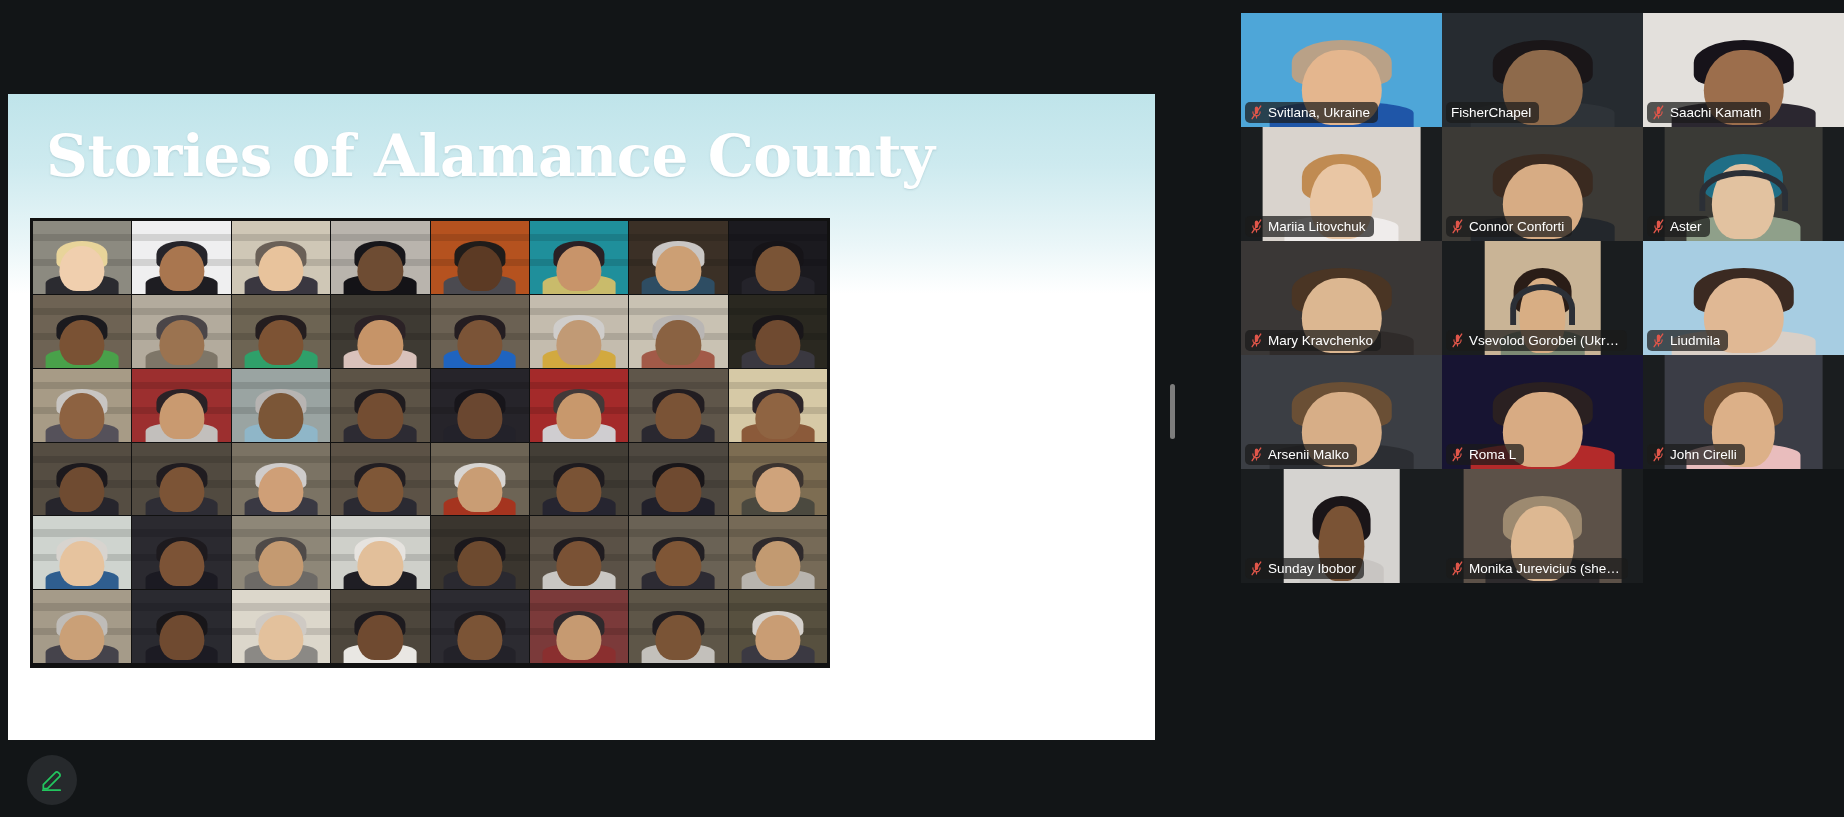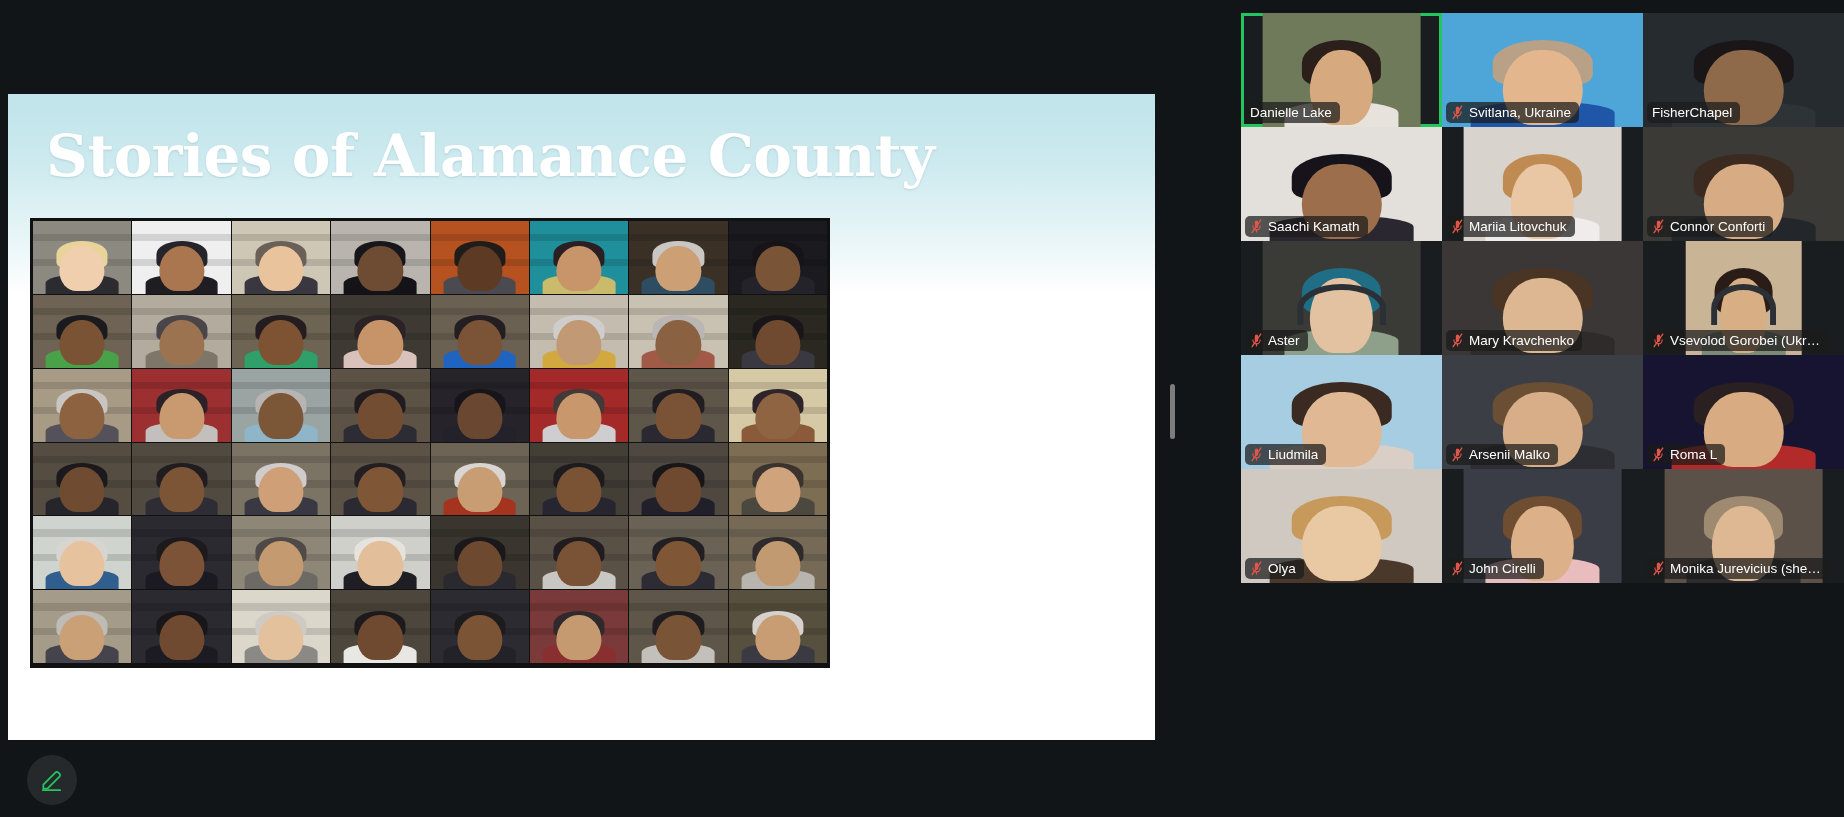--- a/index.html
+++ b/index.html
@@ -721,30 +721,20 @@
     <div class="annotate-btn">
       <svg width="26" height="26" viewBox="0 0 24 24" fill="none">
         <path d="M4 16.2 15.1 5.1a1.9 1.9 0 0 1 2.7 0l1.1 1.1a1.9 1.9 0 0 1 0 2.7L7.8 20H4v-3.8Z" stroke="#22c55e" stroke-width="1.6" stroke-linejoin="round"></path>
         <path d="M3.5 21.4h16" stroke="#22c55e" stroke-width="1.7" stroke-linecap="round"></path>
       </svg>
     </div>
   </div>
 
   <div class="filmstrip">
     <div class="grid" id="tile-grid">
-        <div class="tile pillar active">
-          <div class="video" style="background:#6f7a5a">
-            <div class="p-body" style="background:#e7e3dc"></div>
-            <div class="p-hair" style="background:#2a1f1b"></div>
-            <div class="p-head" style="background:#d6a97e"></div>
-          </div>
-          <div class="namebar">
-            <span class="label">Danielle Lake</span>
-          </div>
-        </div>
         <div class="tile ">
           <div class="video" style="background:#4ea6d8">
             <div class="p-body" style="background:#1f56a8"></div>
             <div class="p-hair" style="background:#b9a187"></div>
             <div class="p-head" style="background:#e4b68e"></div>
           </div>
           <div class="namebar">
             <svg class="mic-muted" viewBox="0 0 16 18">
               <path d="M8 1.6a2.1 2.1 0 0 1 2.1 2.1v4.9A2.1 2.1 0 0 1 8 10.7 2.1 2.1 0 0 1 5.9 8.6V3.7A2.1 2.1 0 0 1 8 1.6Z" fill="#e0564a"></path>
               <path d="M3.6 8.1v.6a4.4 4.4 0 0 0 8.8 0v-.6" stroke="#e0564a" stroke-width="1.4" fill="none" stroke-linecap="round"></path>
@@ -903,52 +893,52 @@
           <div class="namebar">
             <svg class="mic-muted" viewBox="0 0 16 18">
               <path d="M8 1.6a2.1 2.1 0 0 1 2.1 2.1v4.9A2.1 2.1 0 0 1 8 10.7 2.1 2.1 0 0 1 5.9 8.6V3.7A2.1 2.1 0 0 1 8 1.6Z" fill="#e0564a"></path>
               <path d="M3.6 8.1v.6a4.4 4.4 0 0 0 8.8 0v-.6" stroke="#e0564a" stroke-width="1.4" fill="none" stroke-linecap="round"></path>
               <path d="M8 13.1v2.6" stroke="#e0564a" stroke-width="1.4" stroke-linecap="round"></path>
               <path d="M13.2 1.1 2.6 16.6" stroke="#e0564a" stroke-width="1.7" stroke-linecap="round"></path>
             </svg>
             <span class="label">Roma L</span>
           </div>
         </div>
-        <div class="tile ">
-          <div class="video" style="background:#cfc9c2">
-            <div class="p-body" style="background:#4a392b"></div>
-            <div class="p-hair" style="background:#c79a5c"></div>
-            <div class="p-head" style="background:#e9c9a4"></div>
-          </div>
-          <div class="namebar">
-            <svg class="mic-muted" viewBox="0 0 16 18">
-              <path d="M8 1.6a2.1 2.1 0 0 1 2.1 2.1v4.9A2.1 2.1 0 0 1 8 10.7 2.1 2.1 0 0 1 5.9 8.6V3.7A2.1 2.1 0 0 1 8 1.6Z" fill="#e0564a"></path>
-              <path d="M3.6 8.1v.6a4.4 4.4 0 0 0 8.8 0v-.6" stroke="#e0564a" stroke-width="1.4" fill="none" stroke-linecap="round"></path>
-              <path d="M8 13.1v2.6" stroke="#e0564a" stroke-width="1.4" stroke-linecap="round"></path>
-              <path d="M13.2 1.1 2.6 16.6" stroke="#e0564a" stroke-width="1.7" stroke-linecap="round"></path>
-            </svg>
-            <span class="label">Olya</span>
-          </div>
-        </div>
         <div class="tile pillar">
           <div class="video" style="background:#3b3d46">
             <div class="p-body" style="background:#e9bdbd"></div>
             <div class="p-hair" style="background:#6f4d30"></div>
             <div class="p-head" style="background:#dcb088"></div>
           </div>
           <div class="namebar">
             <svg class="mic-muted" viewBox="0 0 16 18">
               <path d="M8 1.6a2.1 2.1 0 0 1 2.1 2.1v4.9A2.1 2.1 0 0 1 8 10.7 2.1 2.1 0 0 1 5.9 8.6V3.7A2.1 2.1 0 0 1 8 1.6Z" fill="#e0564a"></path>
               <path d="M3.6 8.1v.6a4.4 4.4 0 0 0 8.8 0v-.6" stroke="#e0564a" stroke-width="1.4" fill="none" stroke-linecap="round"></path>
               <path d="M8 13.1v2.6" stroke="#e0564a" stroke-width="1.4" stroke-linecap="round"></path>
               <path d="M13.2 1.1 2.6 16.6" stroke="#e0564a" stroke-width="1.7" stroke-linecap="round"></path>
             </svg>
             <span class="label">John Cirelli</span>
           </div>
         </div>
+        <div class="tile pillar-narrow">
+          <div class="video" style="background:#d5d3d0">
+            <div class="p-body" style="background:#c8c5c2"></div>
+            <div class="p-hair" style="background:#1a1518"></div>
+            <div class="p-head" style="background:#7a5335"></div>
+          </div>
+          <div class="namebar">
+            <svg class="mic-muted" viewBox="0 0 16 18">
+              <path d="M8 1.6a2.1 2.1 0 0 1 2.1 2.1v4.9A2.1 2.1 0 0 1 8 10.7 2.1 2.1 0 0 1 5.9 8.6V3.7A2.1 2.1 0 0 1 8 1.6Z" fill="#e0564a"></path>
+              <path d="M3.6 8.1v.6a4.4 4.4 0 0 0 8.8 0v-.6" stroke="#e0564a" stroke-width="1.4" fill="none" stroke-linecap="round"></path>
+              <path d="M8 13.1v2.6" stroke="#e0564a" stroke-width="1.4" stroke-linecap="round"></path>
+              <path d="M13.2 1.1 2.6 16.6" stroke="#e0564a" stroke-width="1.7" stroke-linecap="round"></path>
+            </svg>
+            <span class="label">Sunday Ibobor</span>
+          </div>
+        </div>
         <div class="tile pillar">
           <div class="video" style="background:#5c5148">
             <div class="p-body" style="background:#2e2b2d"></div>
             <div class="p-hair" style="background:#9d8a70"></div>
             <div class="p-head" style="background:#ddb892"></div>
           </div>
           <div class="namebar">
             <svg class="mic-muted" viewBox="0 0 16 18">
               <path d="M8 1.6a2.1 2.1 0 0 1 2.1 2.1v4.9A2.1 2.1 0 0 1 8 10.7 2.1 2.1 0 0 1 5.9 8.6V3.7A2.1 2.1 0 0 1 8 1.6Z" fill="#e0564a"></path>
               <path d="M3.6 8.1v.6a4.4 4.4 0 0 0 8.8 0v-.6" stroke="#e0564a" stroke-width="1.4" fill="none" stroke-linecap="round"></path>

